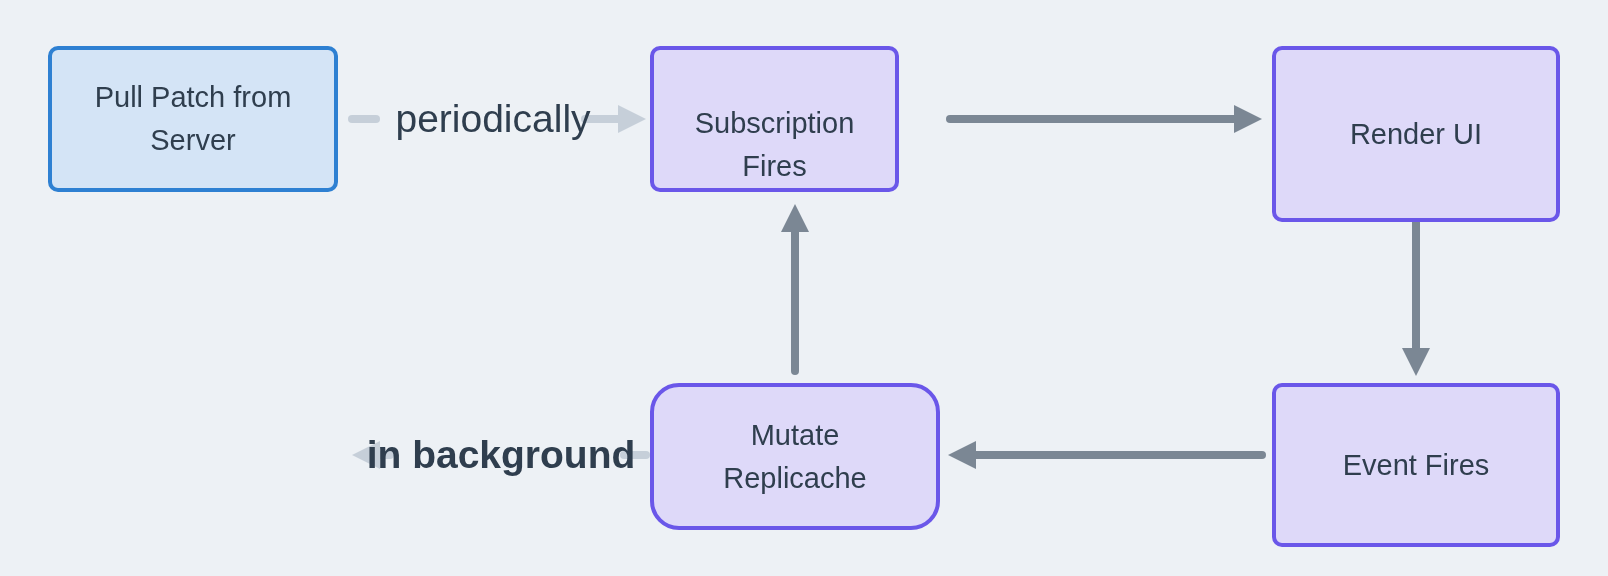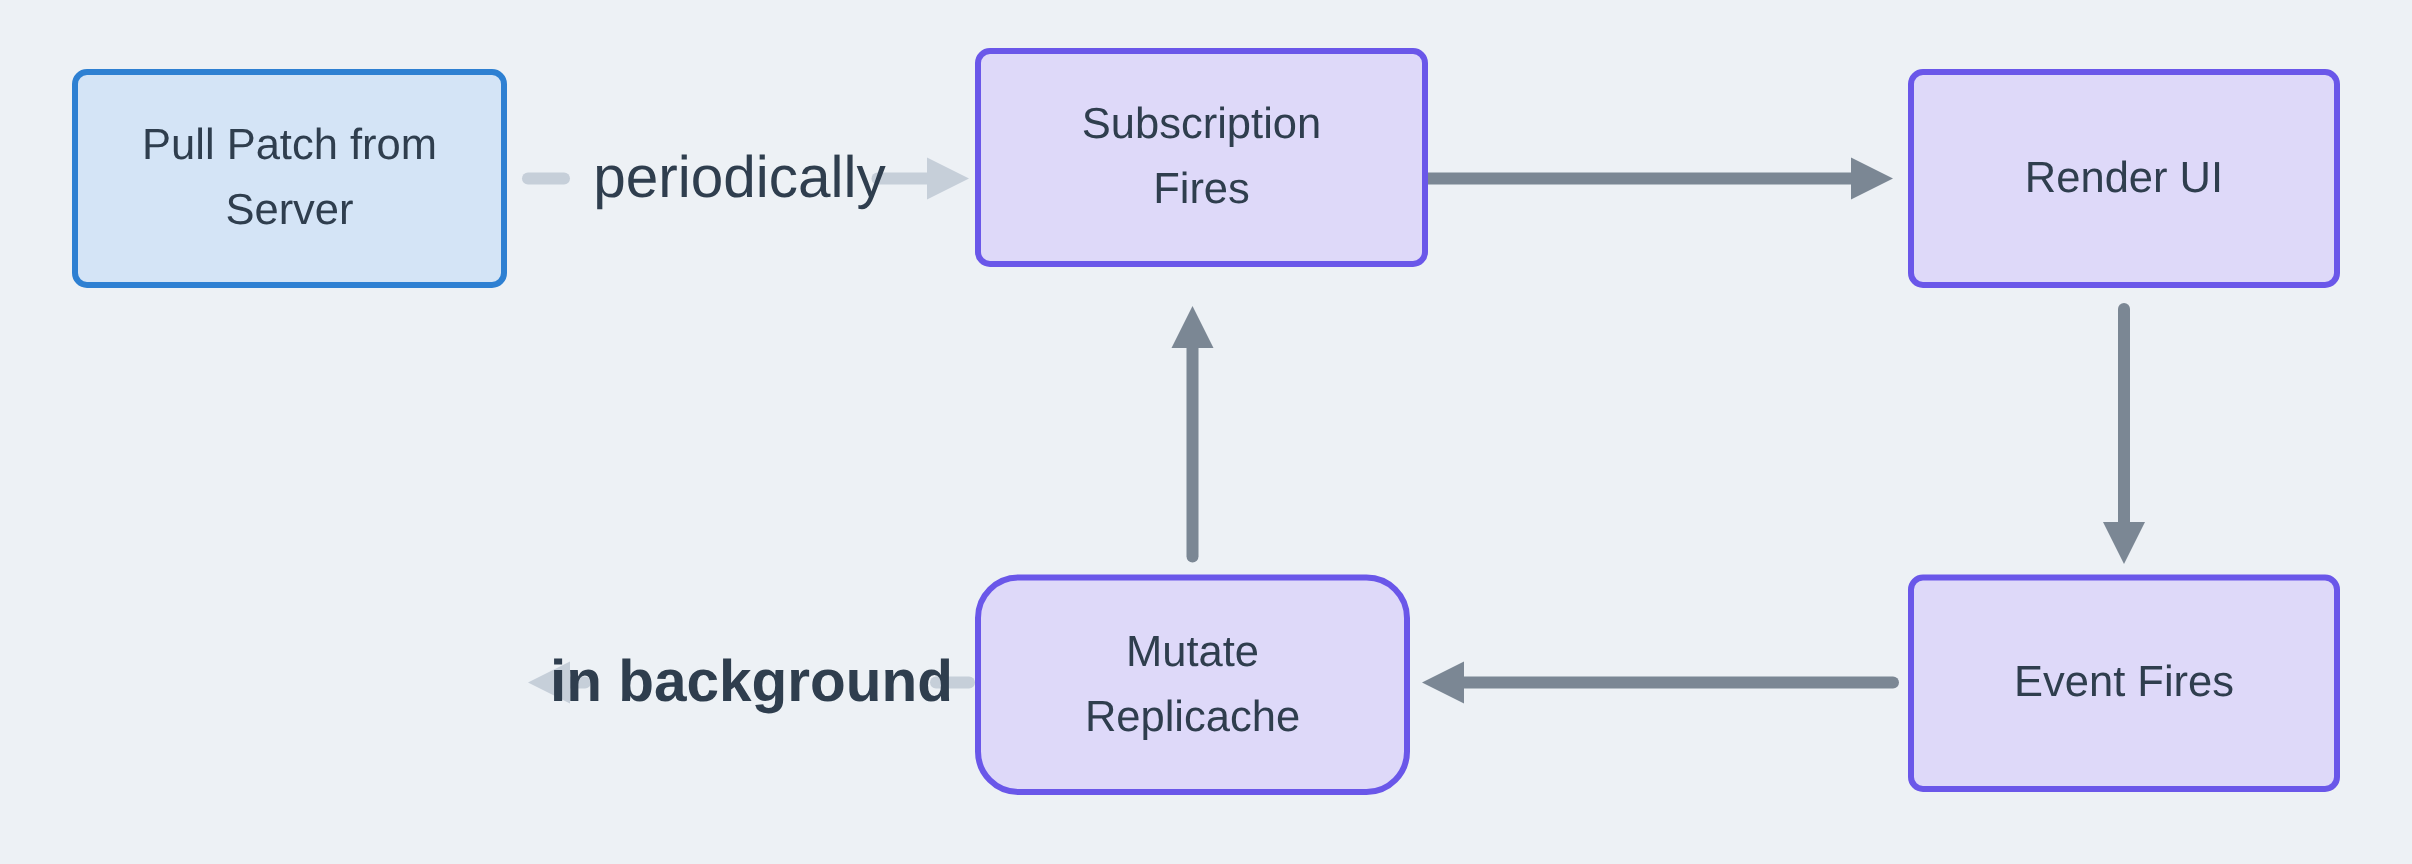--- a/index.html
+++ b/index.html
@@ -93,36 +93,36 @@
     <line class="edge muted" x1="624" y1="455" x2="646" y2="455"></line>
     <line class="edge muted" x1="380" y1="455" x2="390" y2="455"></line>
     <polygon class="head muted" points="352,455 380,441 380,469"></polygon>
   </svg>
 
   <div class="node server" style="left:48px; top:46px; width:290px; height:146px;">
     <span>Pull Patch from
 Server</span>
   </div>
 
-  <div class="node client" style="left:650px; top:32px; width:302px; height:146px;">
+  <div class="node client" style="left:650px; top:46px; width:249px; height:146px;align-items:flex-end;">
     <span>Subscription
 Fires</span>
   </div>
 
-  <div class="node client" style="left:1272px; top:46px; width:288px; height:146px;justify-content:center;">
+  <div class="node client" style="left:1272px; top:46px; width:288px; height:176px;justify-content:center;">
     <span>Render UI</span>
   </div>
 
 
   <div class="node client" style="left:650px; top:383px; width:290px; height:147px;border-radius:29px;">
     <span>Mutate
 Replicache</span>
   </div>
 
-  <div class="node client" style="left:1272px; top:383px; width:288px; height:145px;">
+  <div class="node client" style="left:1272px; top:383px; width:288px; height:164px;">
     <span>Event Fires</span>
   </div>
 
   <div class="edge-label" style="left:493px; top:119px;">periodically</div>
 
   <div class="edge-label" style="left:501px; top:455px;font-weight:bold;">in background</div>
 
 </div>
 
 </body></html>

